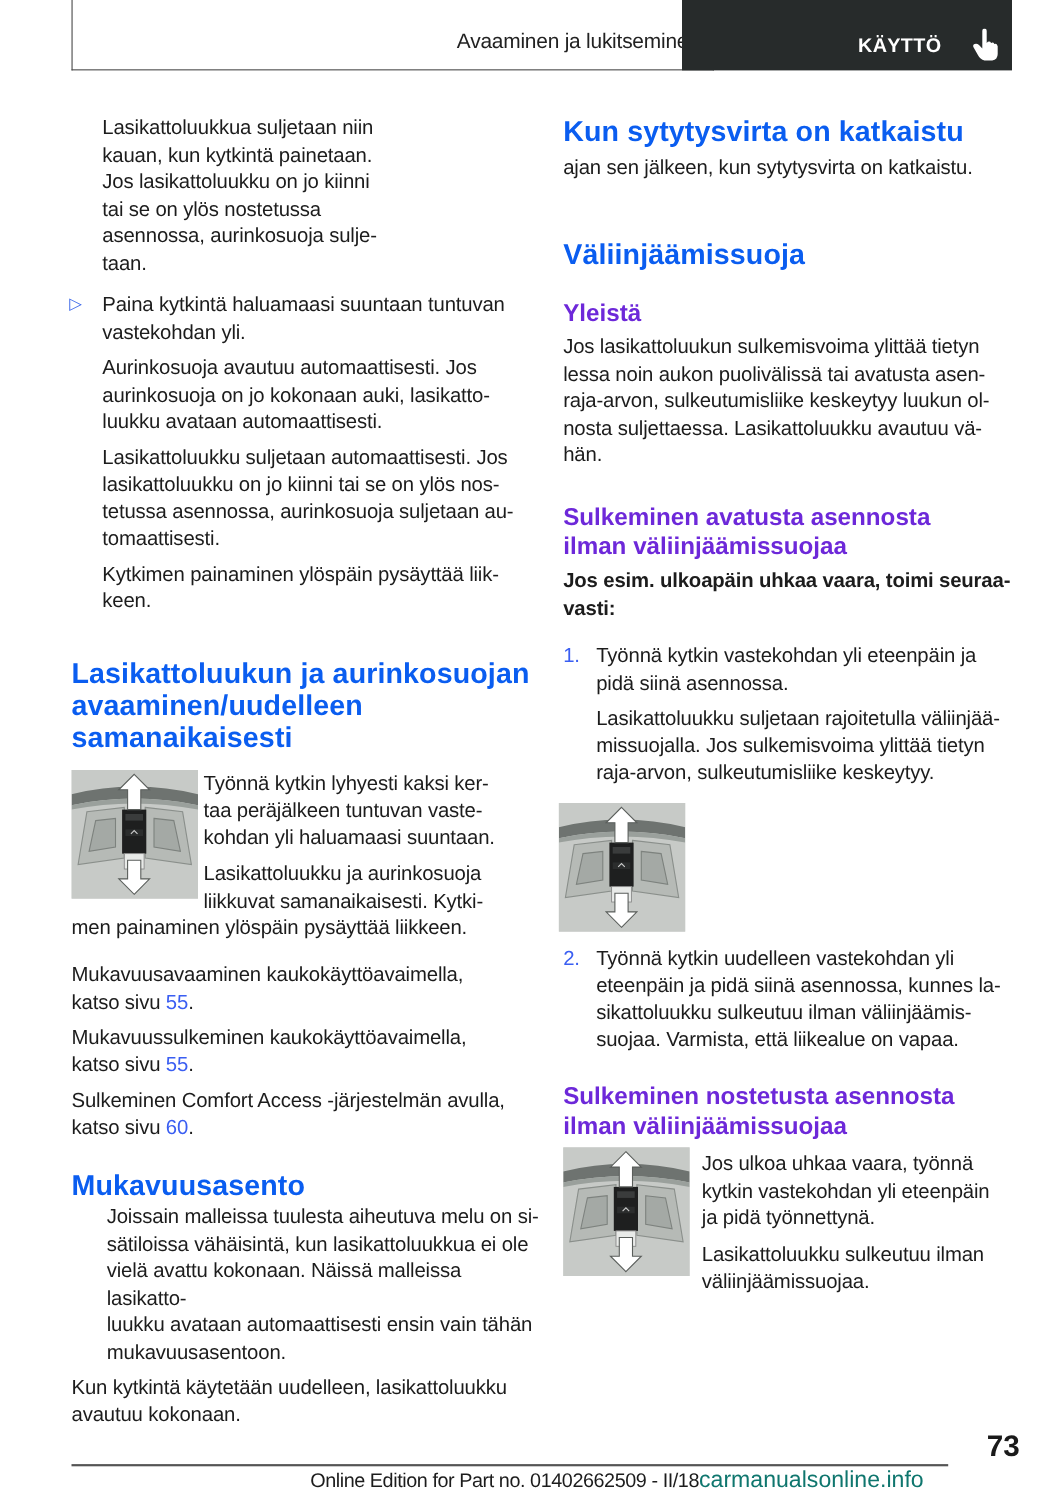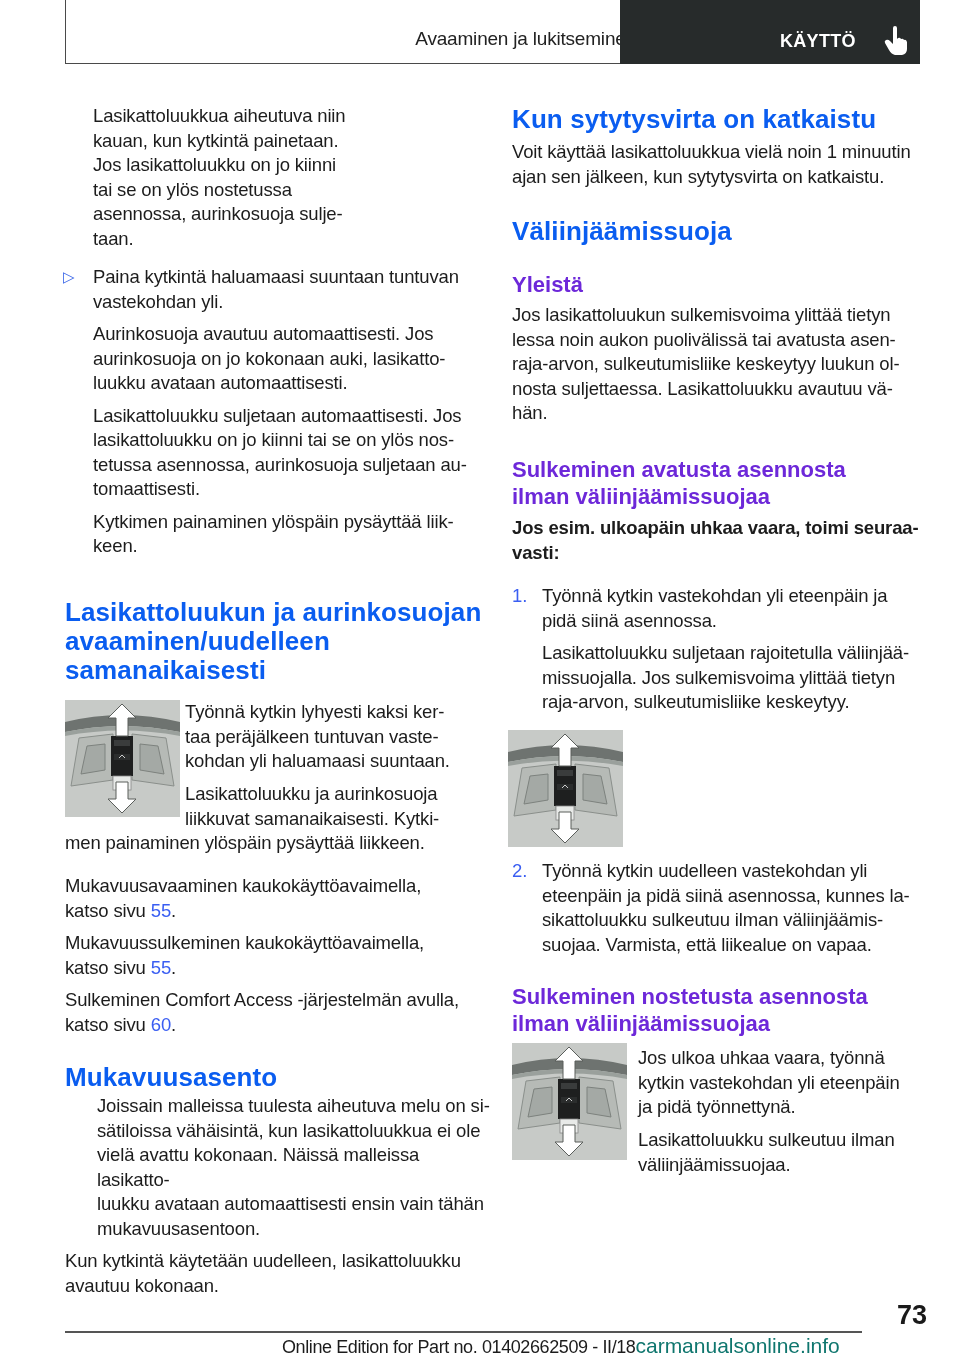--- a/index.html
+++ b/index.html
@@ -54,21 +54,21 @@
 </div>
 <div class="hdr-right">
   <span class="hdr-right-text">KÄYTTÖ</span>
   <svg class="hand-icon" viewBox="0 0 24 30">
     <path d="M9 2 Q9 0 11 0 Q13 0 13 2 L13 13 L14 12 Q16 11 17 13 Q19 12 20 14 Q22 13 23 16 L23 23 Q23 28 18 29 L11 29 Q7 28 5 24 L1 17 Q0 15 2 14 Q4 13 6 15 L9 18 Z" fill="#ffffff"></path>
   </svg>
 </div>
 
 <div class="col" style="left:93px; top:104px; width:400px;">
   <div class="p">
-    <div>Lasikattoluukkua aiheutuva niin</div>
+    <div>Lasikattoluukkua suljetaan niin</div>
     <div>kauan, kun kytkintä painetaan.</div>
     <div>Jos lasikattoluukku on jo kiinni</div>
     <div>tai se on ylös nostetussa</div>
     <div>asennossa, aurinkosuoja sulje-</div>
     <div>taan.</div>
   </div>
 </div>
 
 <div class="col" style="left:63px; top:265px; width:425px;">
   <div class="bullet-row p">
@@ -157,21 +157,20 @@
   </div>
   <div class="p gap">
     <div>Kun kytkintä käytetään uudelleen, lasikattoluukku</div>
     <div>avautuu kokonaan.</div>
   </div>
 </div>
 
 <div class="col" style="left:512px; top:105px; width:430px;">
   <div class="h1">Kun sytytysvirta on katkaistu</div>
   <div class="p" style="margin-top:6px;">
-    <div>Voit käyttää lasikattoluukkua vielä noin 1 minuutin</div>
     <div>ajan sen jälkeen, kun sytytysvirta on katkaistu.</div>
   </div>
 </div>
 
 <div class="col h1" style="left:512px; top:217px; width:430px;">Väliinjäämissuoja</div>
 
 <div class="col" style="left:512px; top:271px; width:430px;">
   <div class="h2">Yleistä</div>
   <div class="p" style="margin-top:5px;">
     <div>Jos lasikattoluukun sulkemisvoima ylittää tietyn</div>

